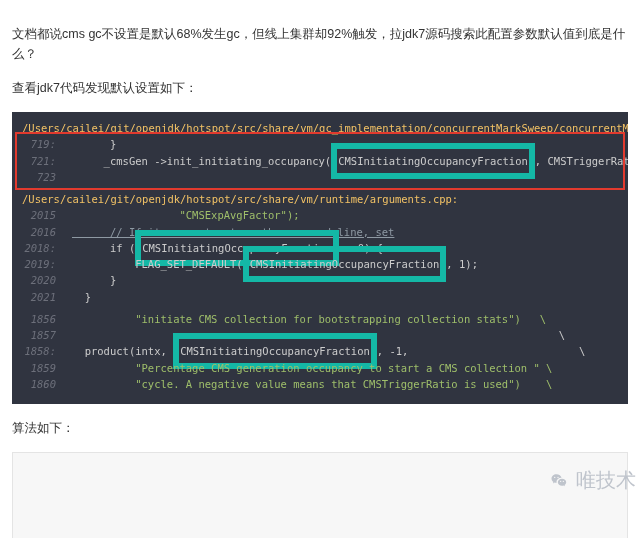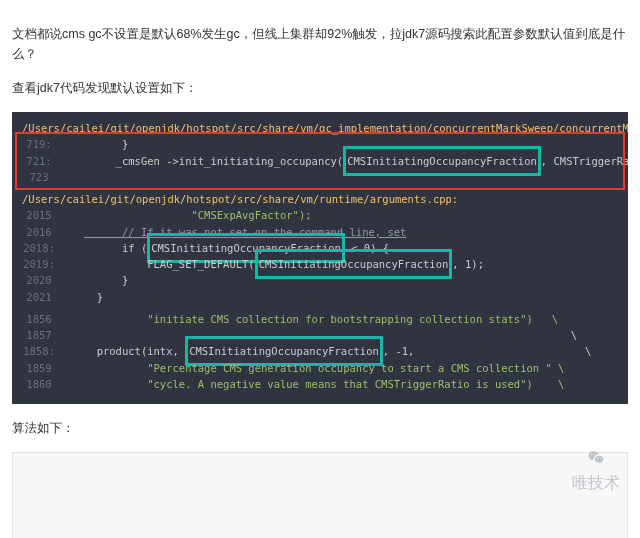--- a/index.html
+++ b/index.html
@@ -35,45 +35,44 @@
     font-family: Menlo, Consolas, monospace;
     font-size: 10.5px;
     padding: 8px 10px;
     line-height: 1.55;
     color: #333;
     margin-bottom: 14px;
     white-space: pre;
     overflow-x: auto;
   }
   .path { color: #f2c265; }
-  .lnum { color: #6c6f7a; display:inline-block; width: 34px; text-align: center; margin-right: 28px; }
+  .lnum { color: #6c6f7a; display:inline-block; width: 34px; text-align: right; margin-right: 16px; font-style: italic; }
   .comm { color: #8e99a3; text-decoration: underline; }
   .cstr { color: #9fbf6a; }
-  .box  { border: 3px solid #14b8a6; padding: 6px 1px; }
+  .box  { border: 6px solid #14b8a6; padding: 6px 1px; }
   .redbox {
     position: absolute;
     left: 3px;
     top: 20px;
     right: 3px;
     height: 54px;
     border: 2px solid #e23a2e;
     pointer-events: none;
   }
   .codeline { white-space: pre; display:block; }
   .wm {
     position: fixed;
-    right: 20px;
+    right: 4px;
     bottom: 44px;
     color: #bfc4cc;
-    font-size: 16px;
+    font-size: 20px;
     display: flex;
     align-items: center;
     gap: 6px;
     pointer-events: none;
-    flex-direction: column;
   }
   .wm svg { width: 22px; height: 18px; fill: #bfc4cc; }
 </style>
 </head>
 <body>
 
 <div class="para">文档都说cms gc不设置是默认68%发生gc，但线上集群却92%触发，拉jdk7源码搜索此配置参数默认值到底是什么？</div>
 
 <div class="para">查看jdk7代码发现默认设置如下：</div>
 

